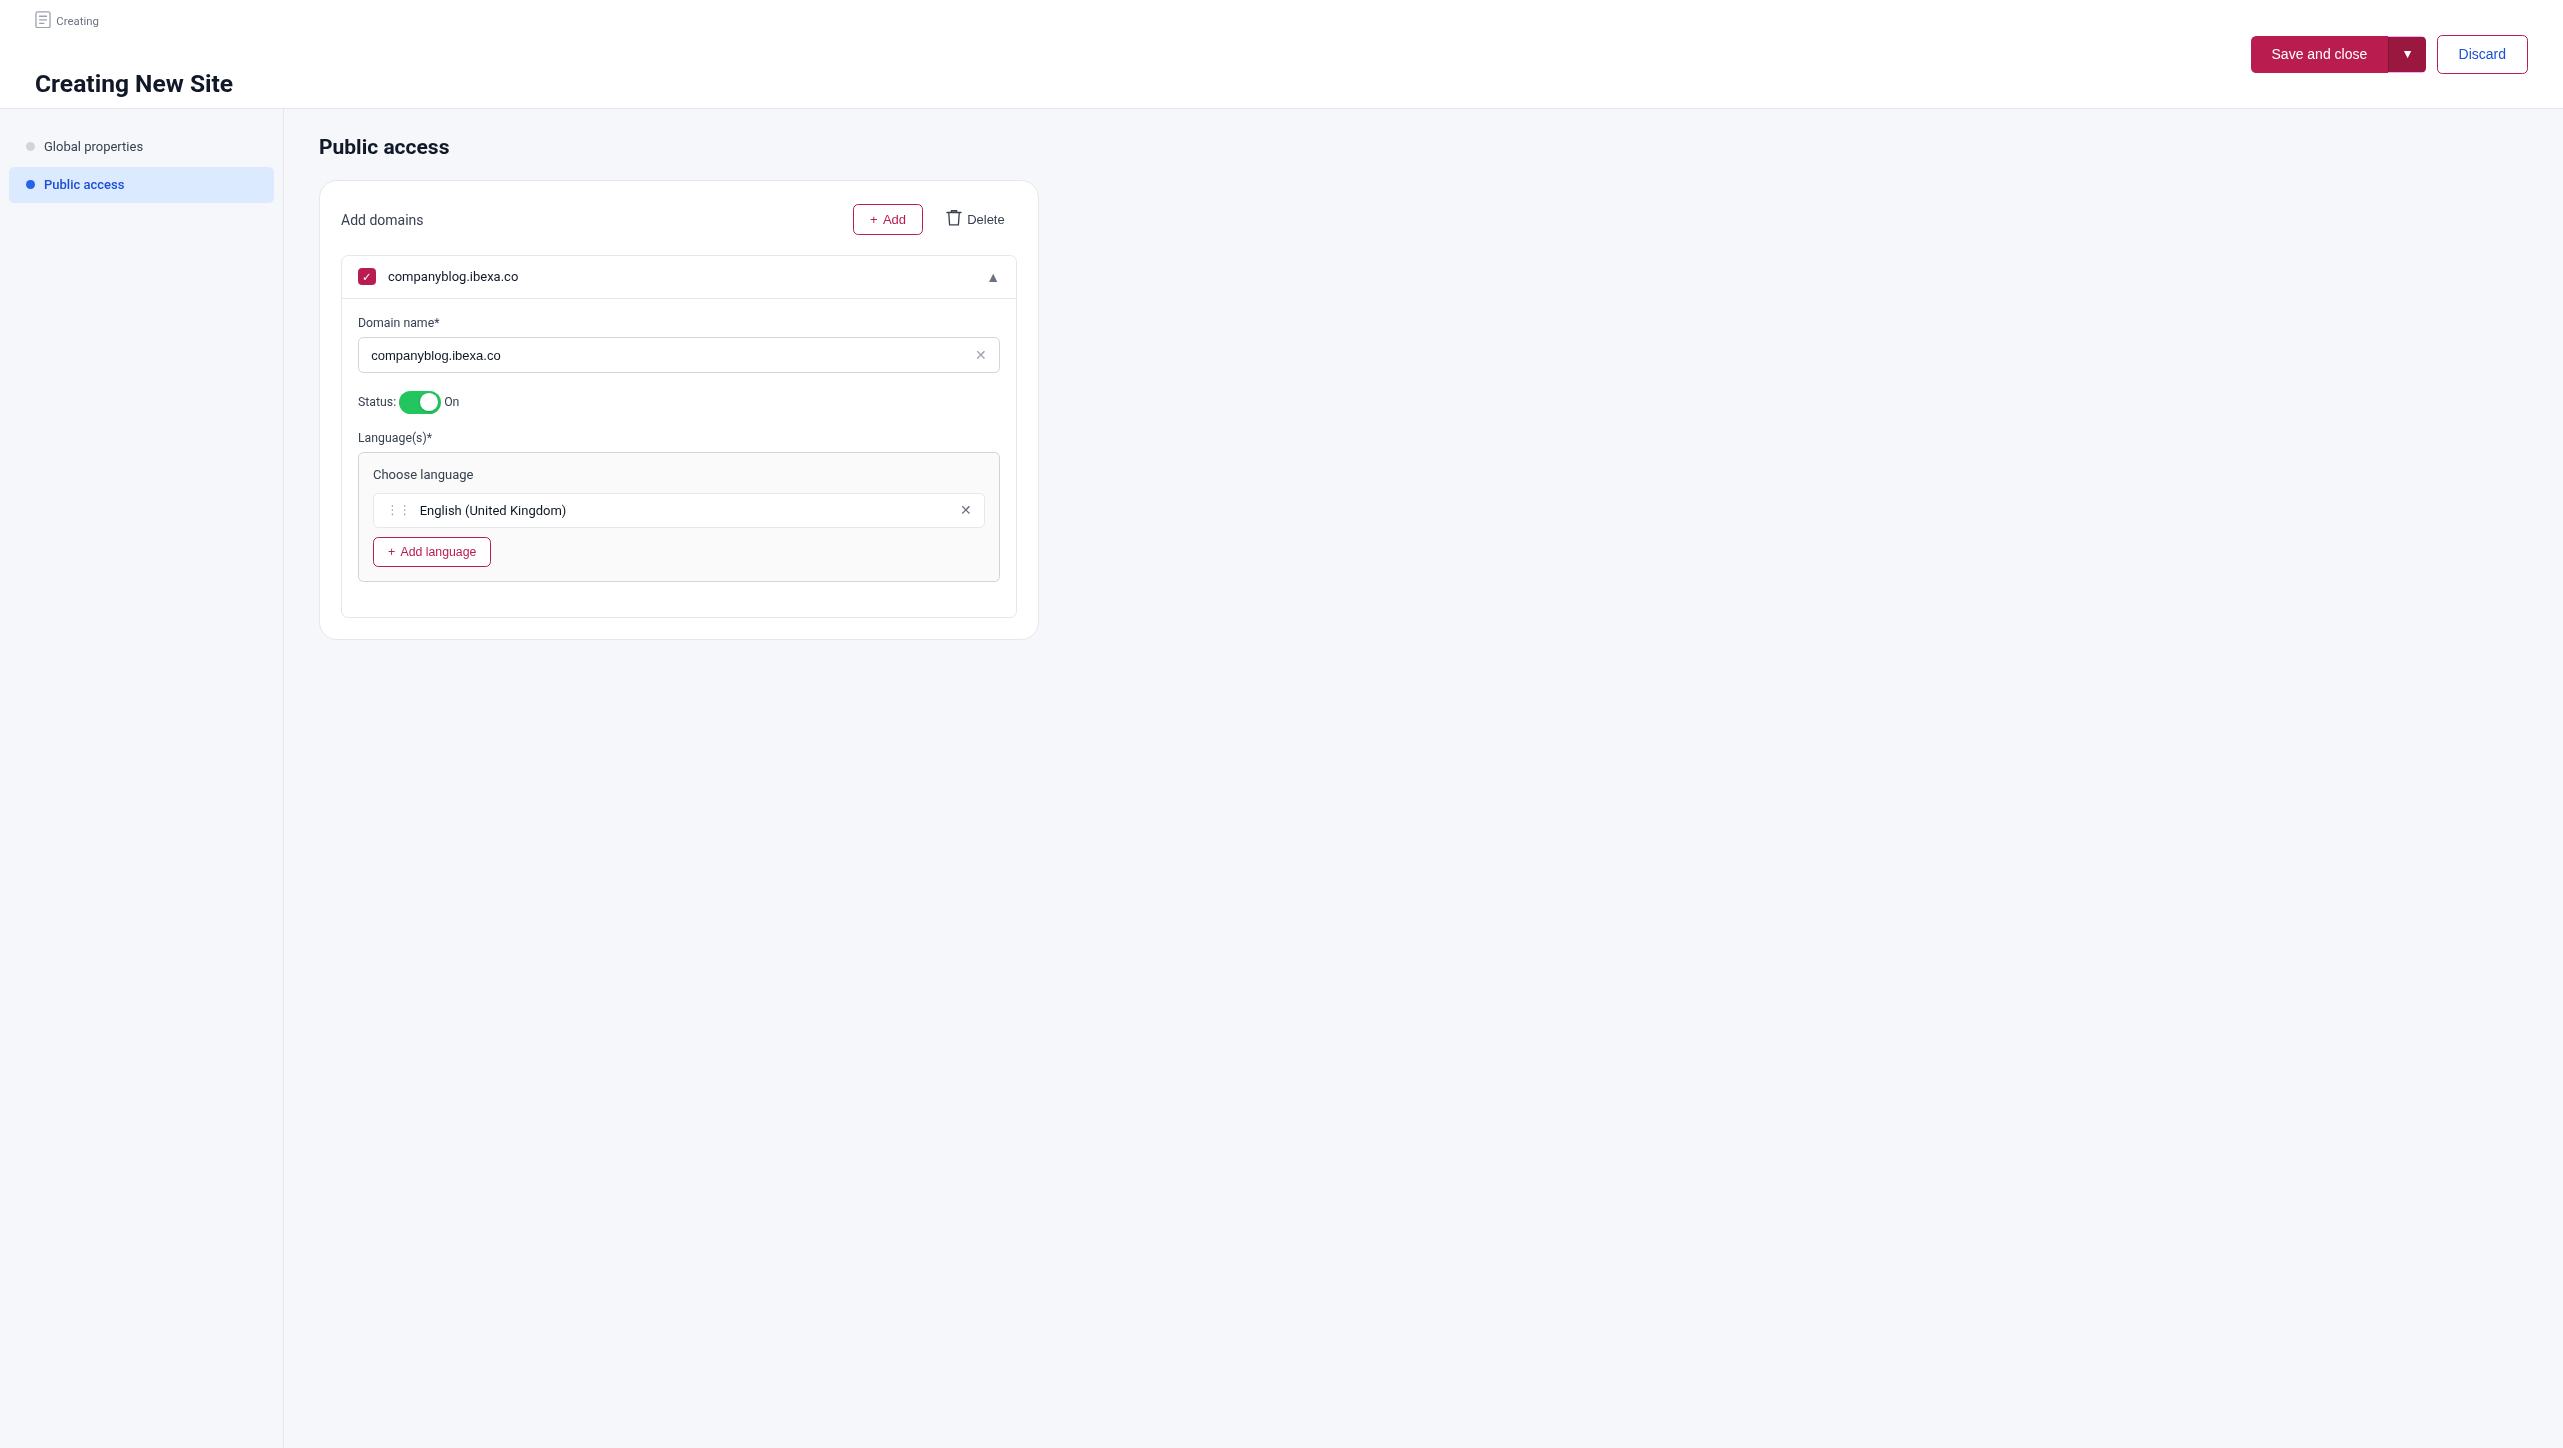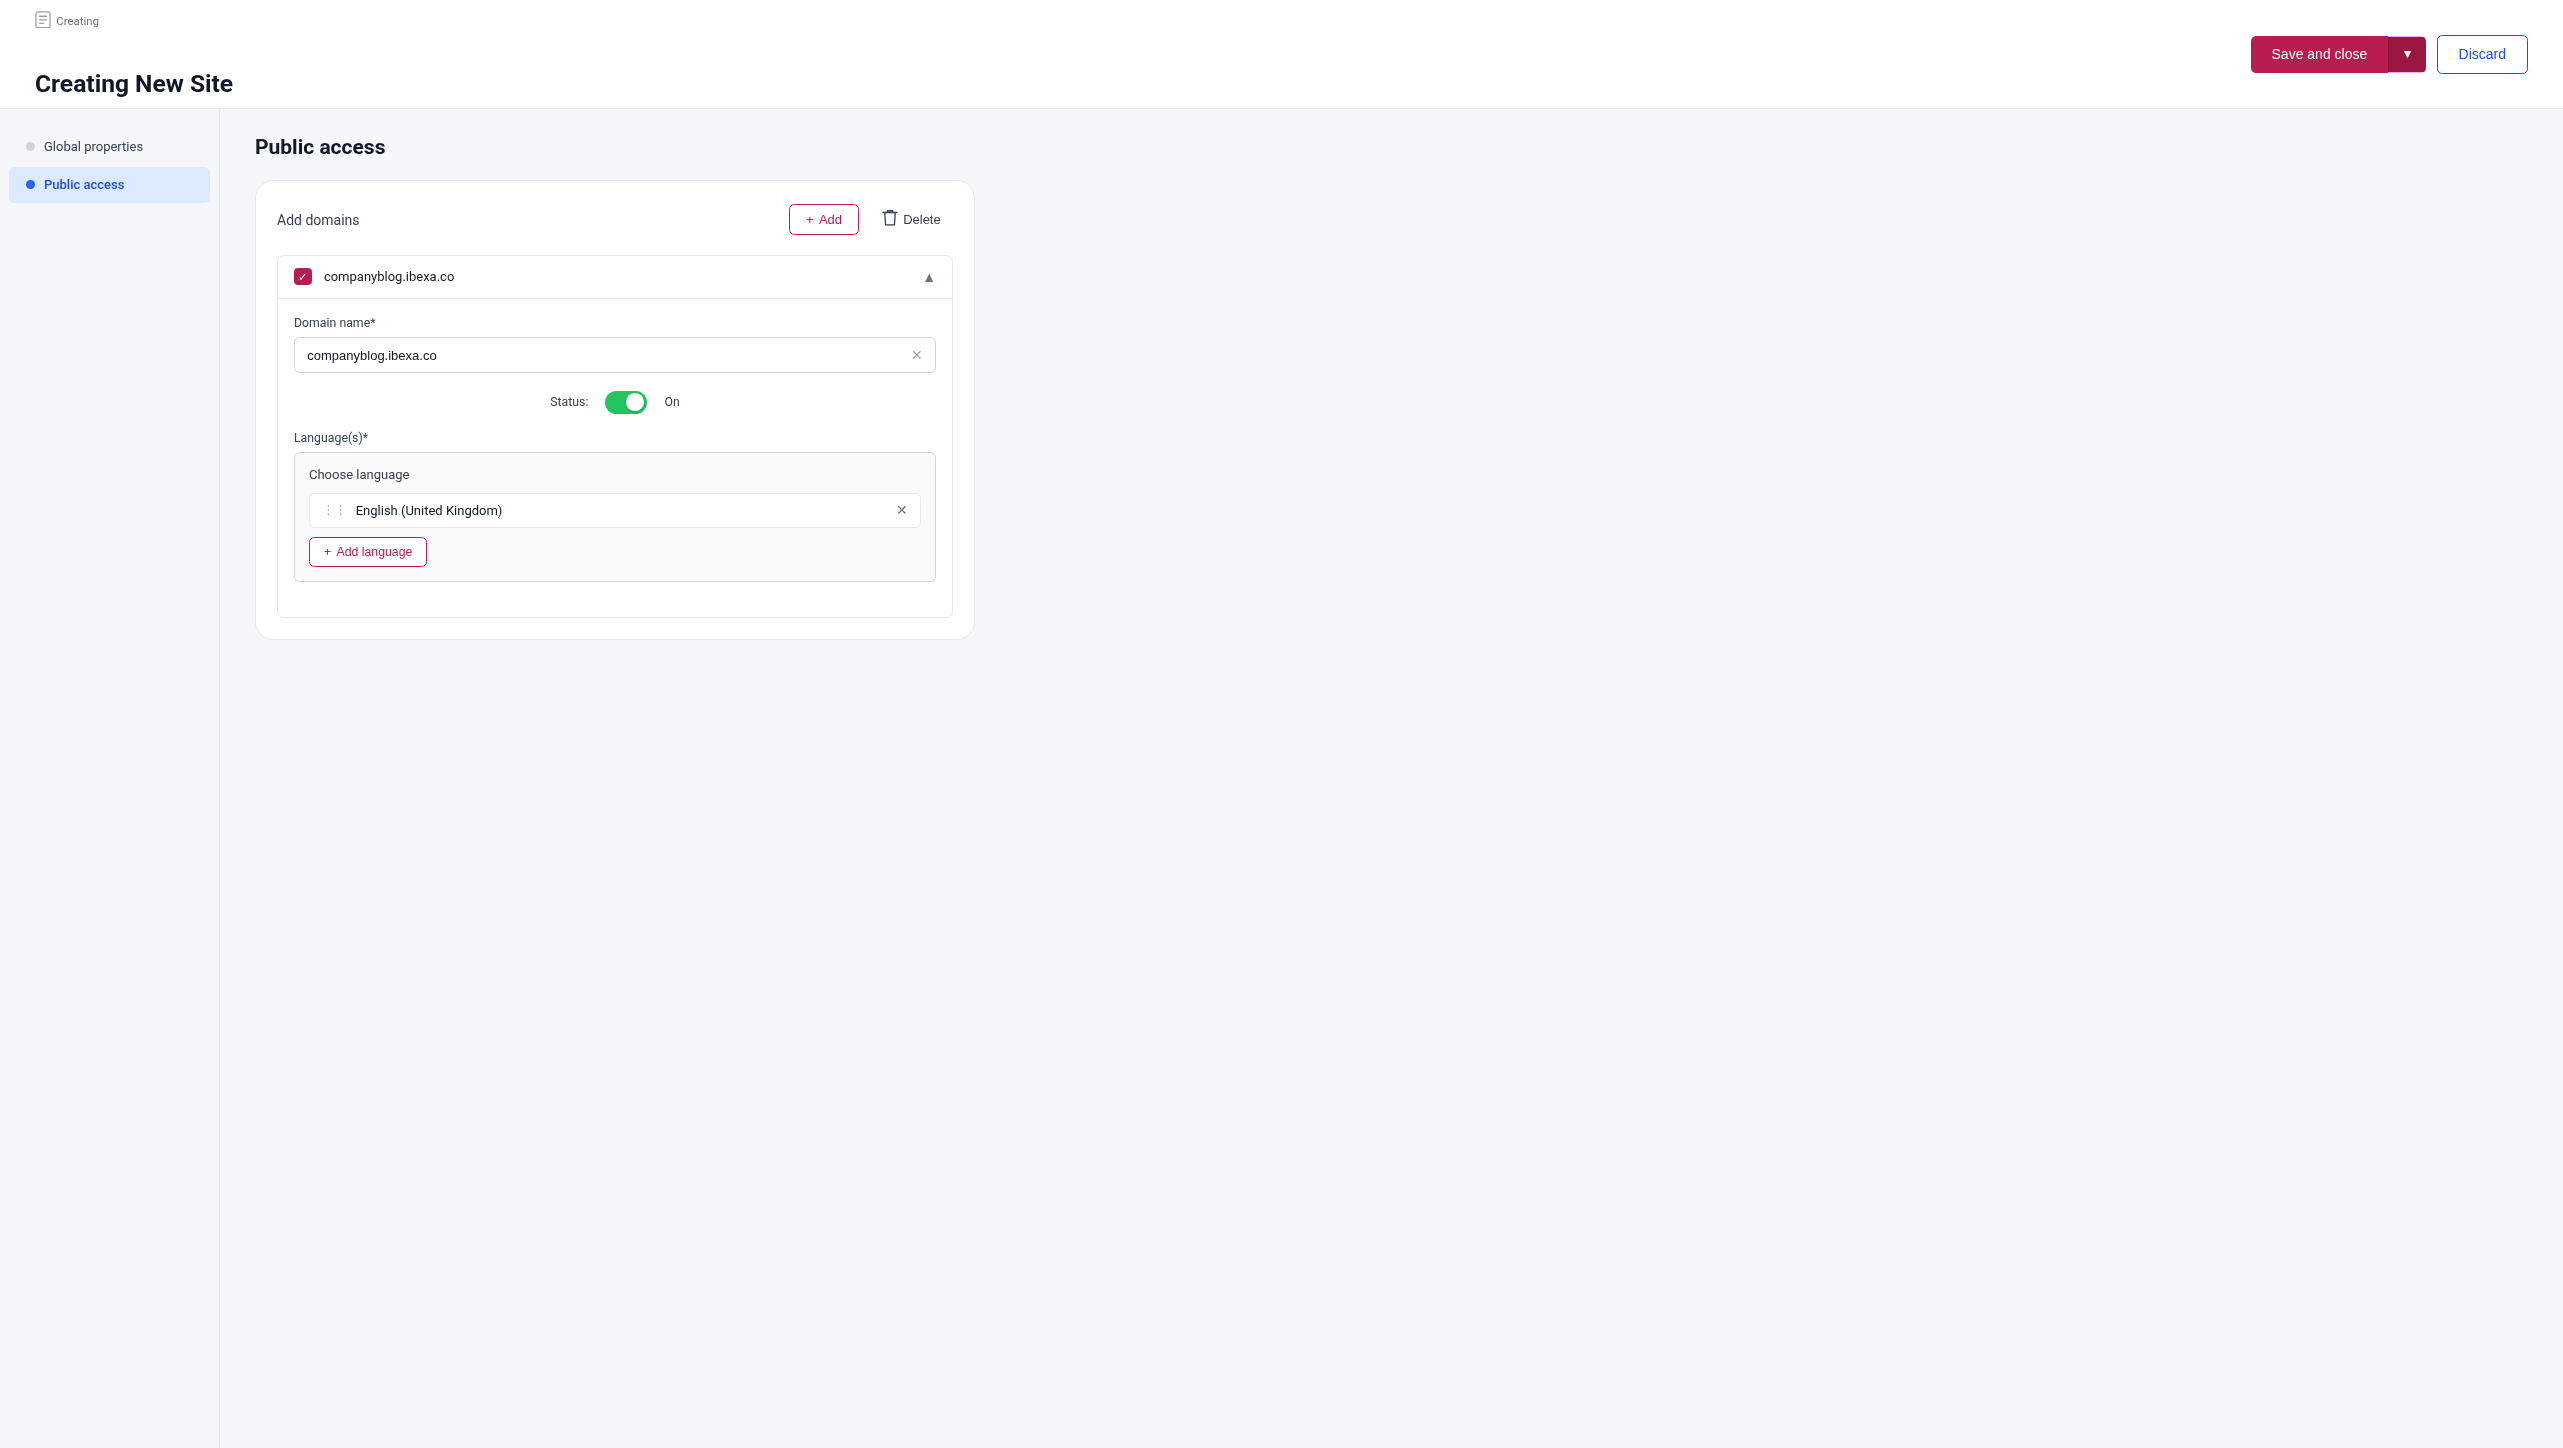--- a/index.html
+++ b/index.html
@@ -88,21 +88,21 @@
 
     
     .main-layout {
       display: flex;
       flex: 1;
       overflow: hidden;
     }
 
     
     .sidebar {
-      width: 220px;
+      width: 284px;
       background: #f5f7fa;
       border-right: 0.9px solid #e5e7eb;
       padding: 17.6px 0;
       flex-shrink: 0;
     }
     .sidebar-item {
       display: flex;
       align-items: center;
       gap: 8.8px;
       padding: 10.5px 17.6px;
@@ -266,23 +266,22 @@
       flex: 1;
       font-size: 13px;
       color: #111827;
       background: transparent;
     }
 
     
     .status-row {
       display: flex;
       align-items: center;
-      gap: 17px;
+      gap: 3px;
       margin-bottom: 17.6px;
-      justify-content: center;
     }
     .status-label {
       font-size: 12.3px;
       color: #374151;
     }
     .toggle {
       width: 42px;
       height: 23px;
       background: #22c55e;
       border-radius: 11.4px;

